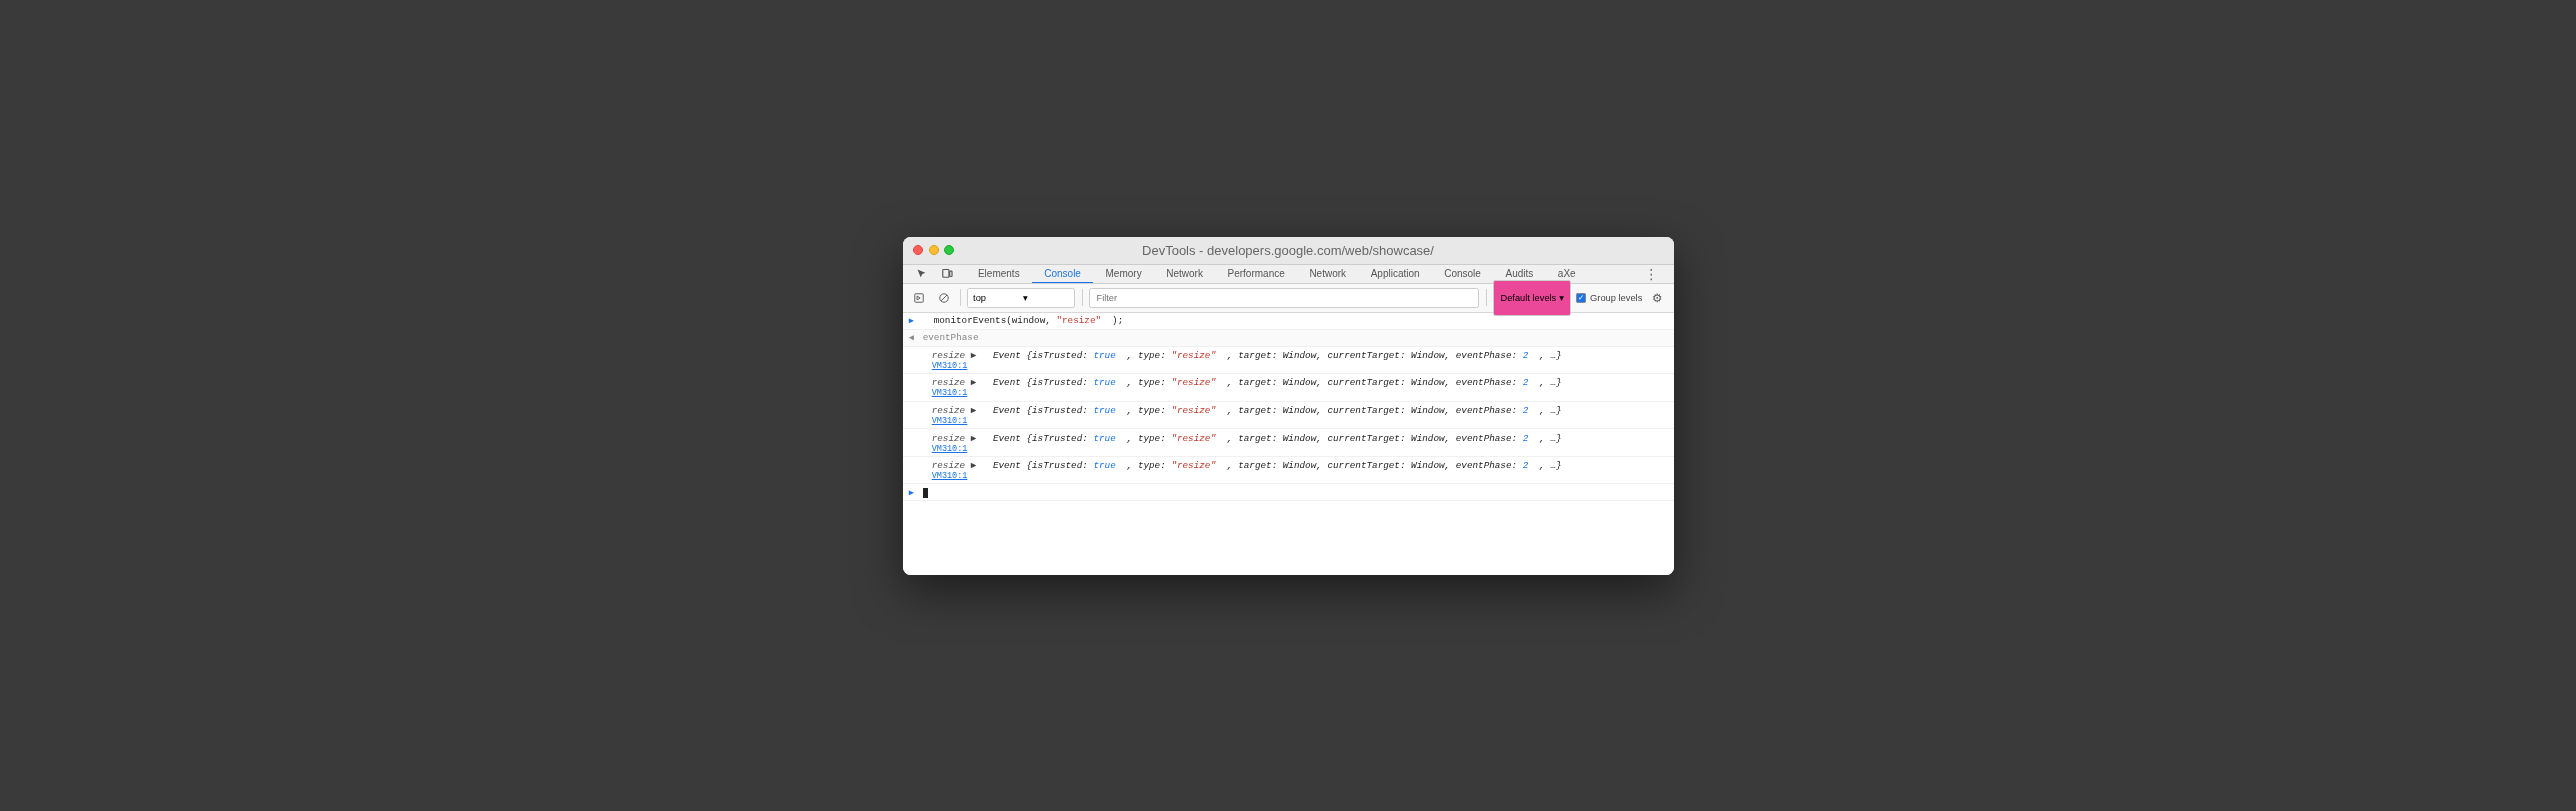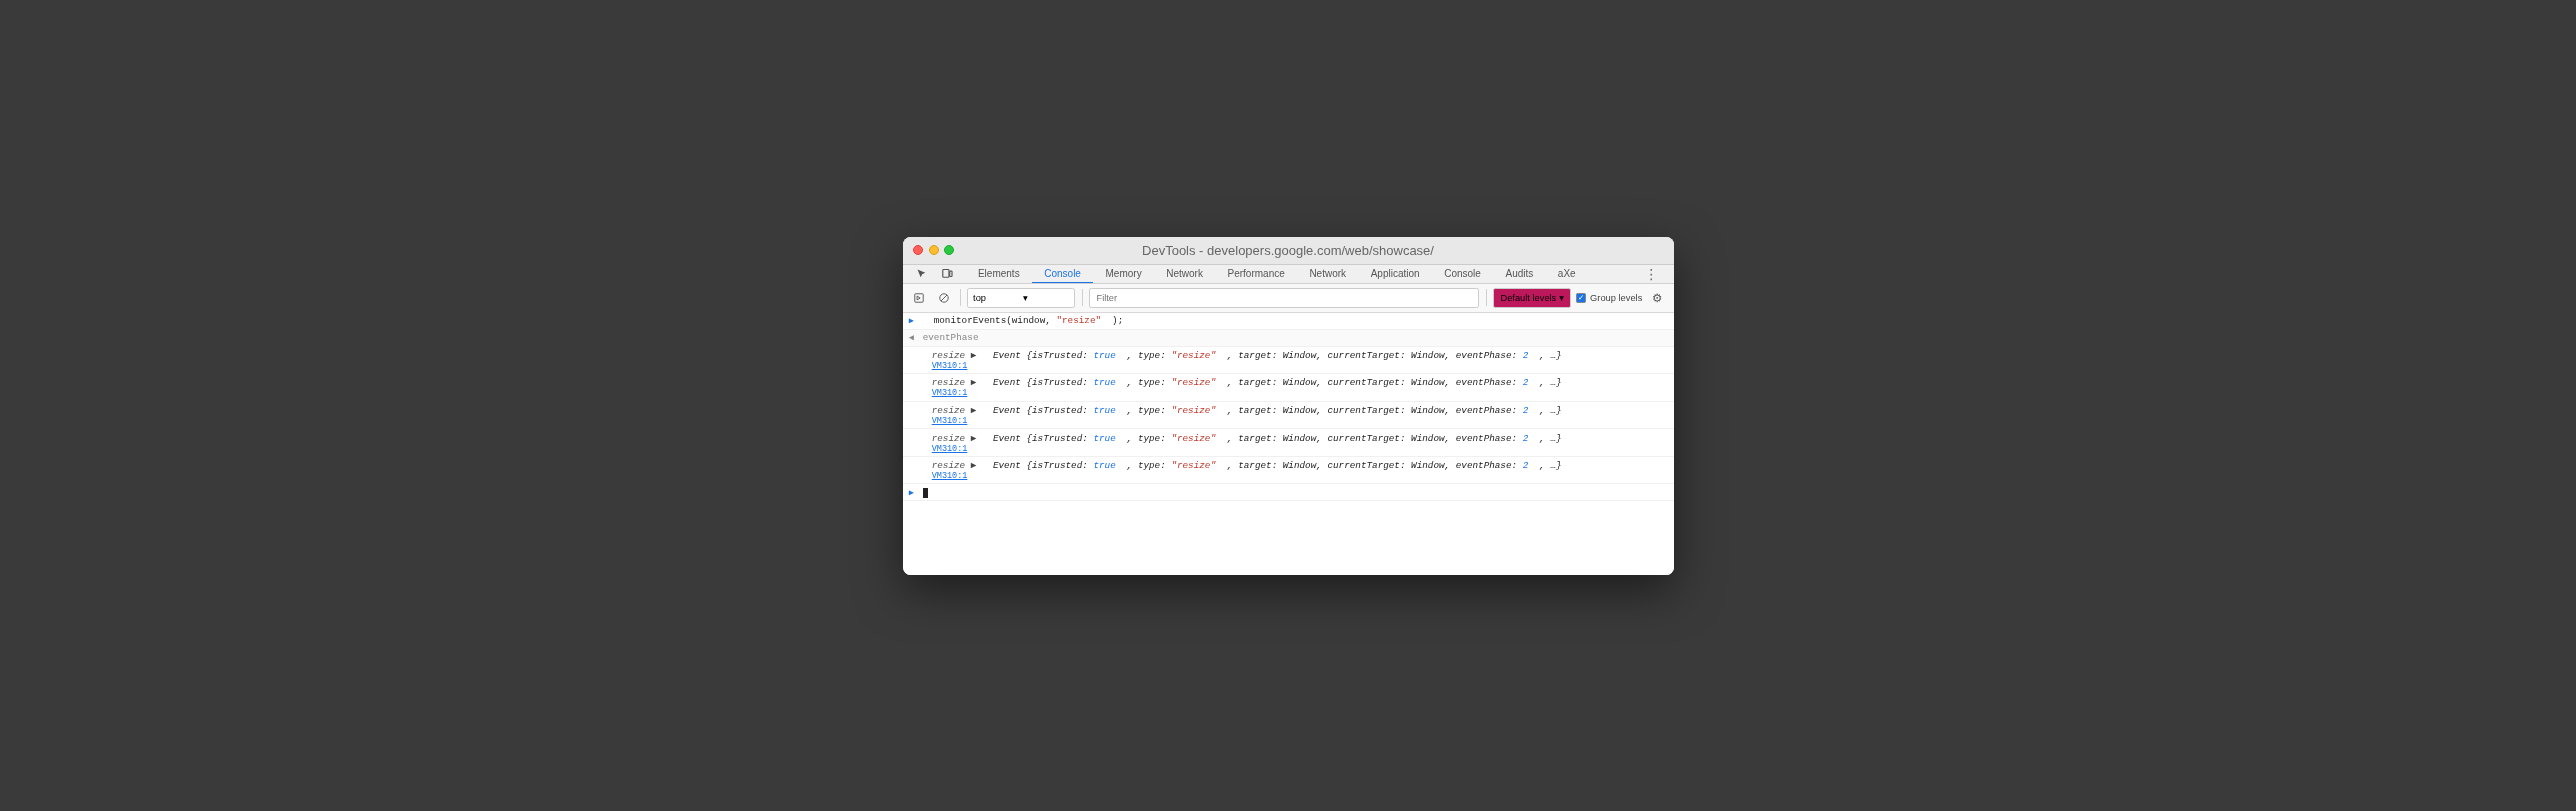--- a/index.html
+++ b/index.html
@@ -144,27 +144,27 @@
       border: 0.8px solid #ccc;
       border-radius: 2.3px;
       padding: 1.5px 6.2px;
       font-size: 9.3px;
       outline: none;
       background: white;
     }
     .levels-btn {
       display: flex;
       align-items: center;
-      background: #be185d;
+      background: #ec4899;
       border: 0.8px solid #ccc;
       border-radius: 2.3px;
       padding: 1.5px 6.2px;
       font-size: 9.3px;
       cursor: pointer;
-      height: 20px;
+      height: 36px;
       gap: 3.1px;
       white-space: nowrap;
     }
     .group-similar {
       display: flex;
       align-items: center;
       gap: 3.9px;
       font-size: 9.3px;
       color: #444;
       cursor: pointer;

